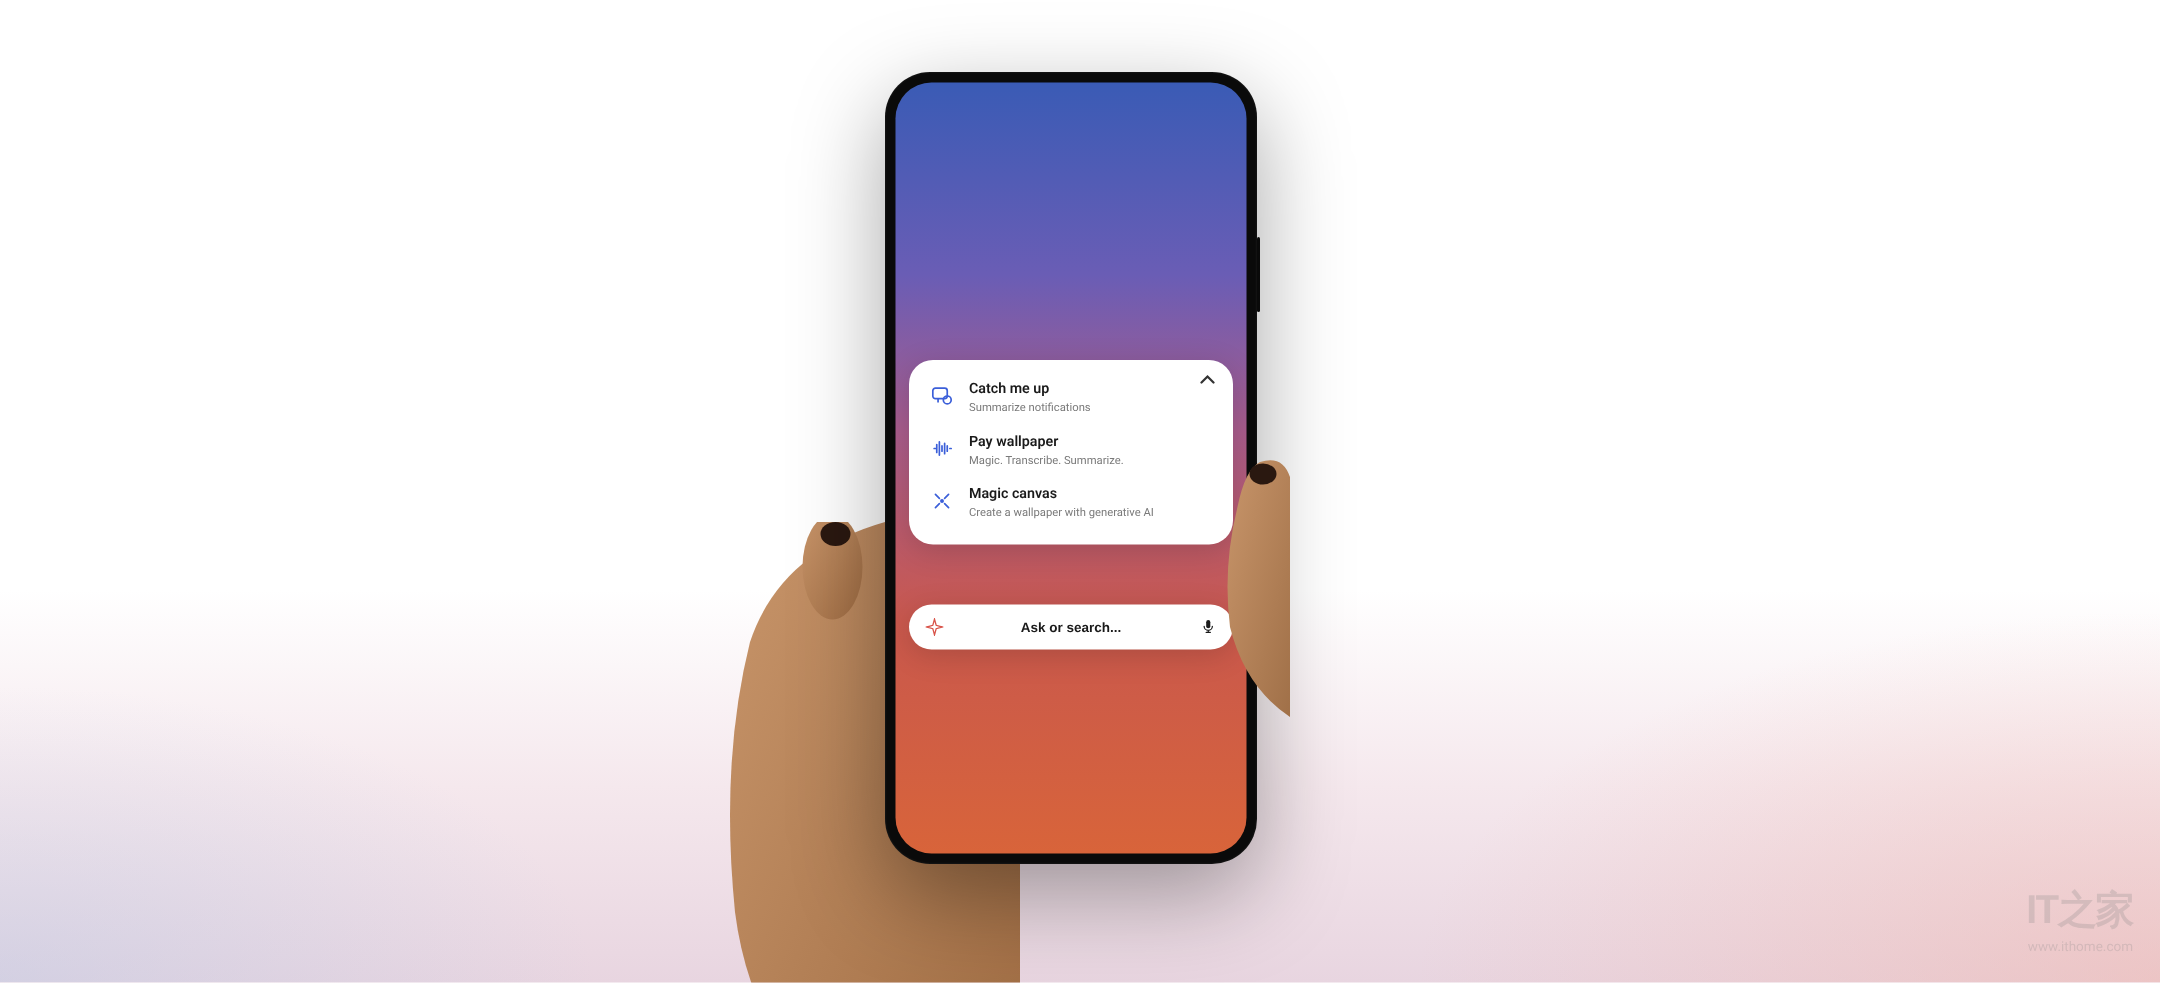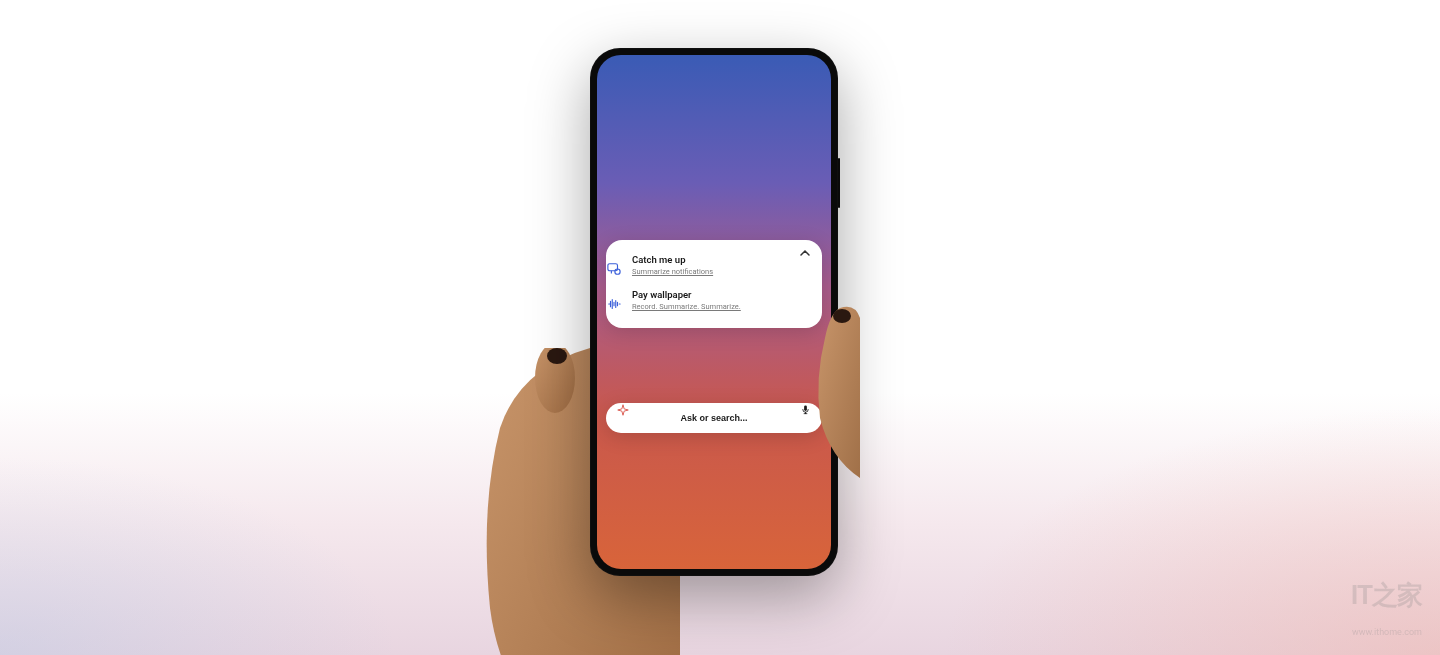--- a/index.html
+++ b/index.html
@@ -96,23 +96,23 @@
     width: 14px;
     height: 14px;
     display: flex;
     align-items: center;
     justify-content: center;
     color: #333;
     cursor: pointer;
   }
   .action-item {
     display: flex;
-    align-items: flex-end;
+    align-items: flex-start;
     gap: 10px;
-    padding: 6px 0;
+    padding: 6px 14px;
     cursor: pointer;
   }
   .action-icon {
     width: 16px;
     height: 16px;
     flex-shrink: 0;
     margin-top: 2px;
     display: flex;
     align-items: center;
     justify-content: center;
@@ -123,31 +123,31 @@
     font-size: 9.5px;
     font-weight: 600;
     color: #1a1a1a;
     line-height: 1.3;
   }
   .action-sub {
     font-size: 7.5px;
     color: #7a7a7a;
     line-height: 1.3;
     margin-top: 1px;
-    text-decoration: underline;
   }
   .search-bar {
     position: absolute;
     left: 9px;
     right: 9px;
     top: 348px;
     height: 30px;
     background: #fff;
     border-radius: 18px;
     display: flex;
+    align-items: center;
     padding: 0 10px;
     box-shadow: 0 4px 20px rgba(0,0,0,0.15);
   }
   .search-left-icon {
     width: 14px;
     height: 14px;
     color: #d9544a;
     display: flex;
     align-items: center;
     justify-content: center;
@@ -189,21 +189,21 @@
   }
   .watermark-logo {
     font-size: 26px;
     font-weight: 700;
     color: #888;
     letter-spacing: -1px;
   }
   .watermark-url {
     font-size: 9px;
     color: #888;
-    margin-top: 14px;
+    margin-top: 3px;
   }
 </style>
 </head>
 <body>
 
 <div class="bg-left"></div>
 <div class="bg-right"></div>
 
 <div class="phone-wrapper">
 
@@ -246,25 +246,37 @@
         </div>
 
         <div class="action-item">
           <span class="action-icon">
             <svg width="14" height="14" viewBox="0 0 16 16">
                 <path d="M2 8h1 M4 5v6 M6 3v10 M8 6v4 M10 4v8 M12 6v4 M14 8h1" stroke="currentColor" stroke-width="1.3" stroke-linecap="round"></path>
               </svg>
           </span>
           <div class="action-text">
             <div class="action-title">Pay wallpaper</div>
-            <div class="action-sub">Record. Summarize. Summarize.</div>
+            <div class="action-sub">Magic. Transcribe. Summarize.</div>
           </div>
         </div>
 
 
+        <div class="action-item">
+          <span class="action-icon">
+            <svg width="14" height="14" viewBox="0 0 16 16">
+                <path d="M3 3 L6 6 M13 3 L10 6 M3 13 L6 10 M13 13 L10 10" stroke="currentColor" stroke-width="1.3" stroke-linecap="round"></path>
+                <circle cx="8" cy="8" r="1.5" fill="currentColor"></circle>
+              </svg>
+          </span>
+          <div class="action-text">
+            <div class="action-title">Magic canvas</div>
+            <div class="action-sub">Create a wallpaper with generative AI</div>
+          </div>
+        </div>
       </div>
 
       <div class="search-bar">
         <span class="search-left-icon">
           <svg width="12" height="12" viewBox="0 0 16 16">
               <path d="M8 1 L9.5 6.5 L15 8 L9.5 9.5 L8 15 L6.5 9.5 L1 8 L6.5 6.5 Z" fill="none" stroke="currentColor" stroke-width="1.2"></path>
             </svg>
         </span>
         <input class="search-input" type="text" placeholder="Ask or search..." style="">
         <span class="search-mic">

